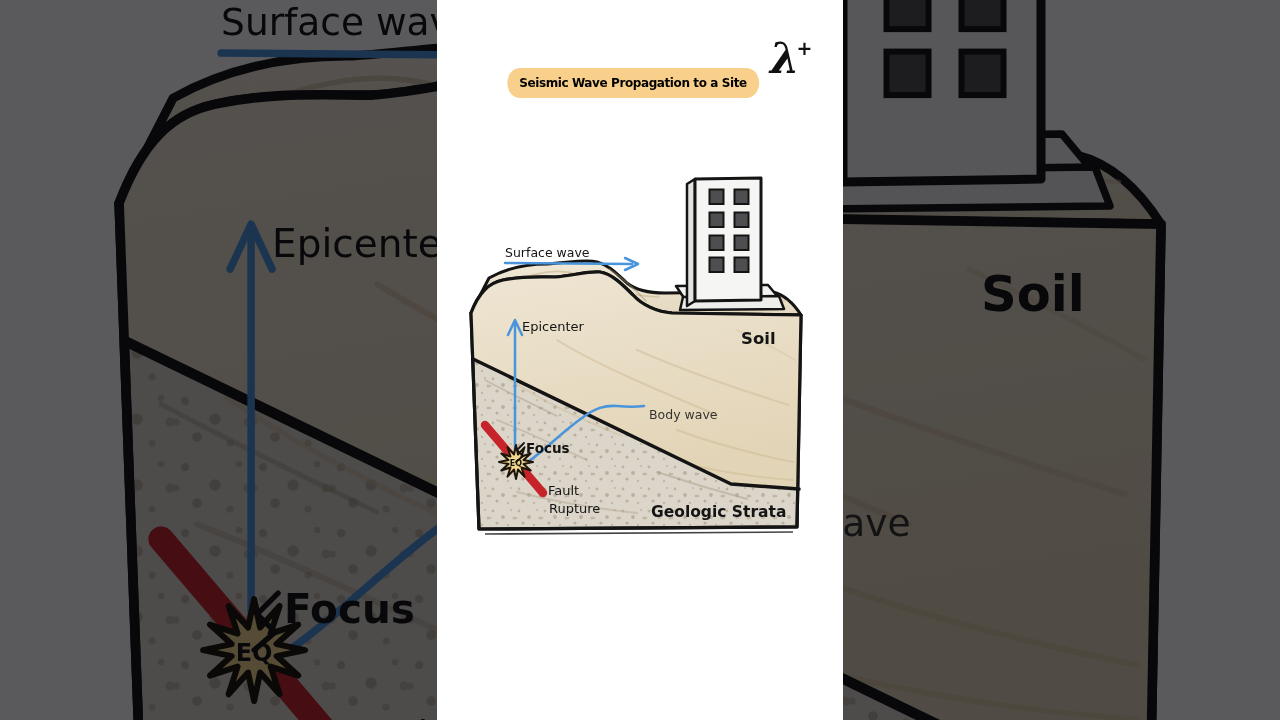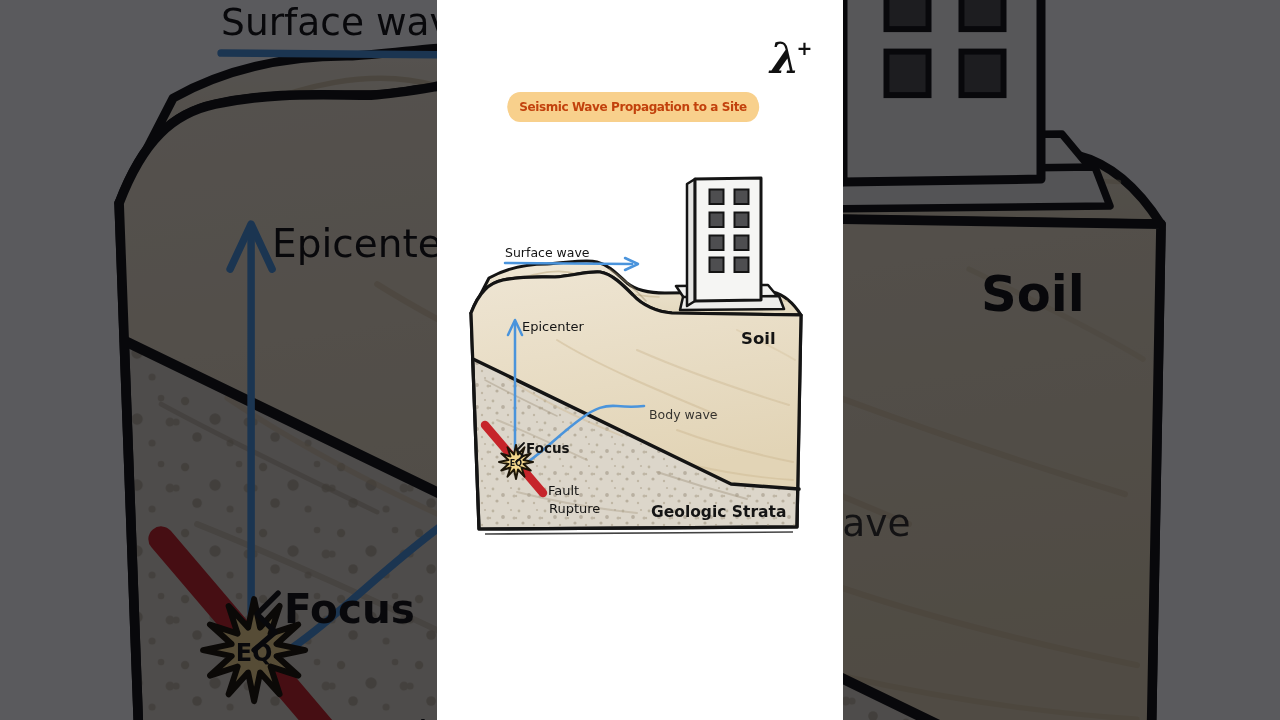--- a/index.html
+++ b/index.html
@@ -16,25 +16,24 @@
   .bg-right{left:843px;width:437px;}
   .bg-inner{position:absolute;left:0;top:0;width:406px;height:720px;transform-origin:0 0;}
   .bg-inner-left{transform:scale(3) translate(5.7px,-245.3px);}
   .bg-inner-right{transform:scale(3) translate(-258px,-240.3px);}
   .bg-overlay{position:absolute;inset:0;background:rgba(3,3,8,0.655);}
 
   
   .center-panel{position:absolute;left:437px;top:0;width:406px;height:720px;background:#ffffff;}
   .title-pill{
     position:absolute;top:70px;left:196px;transform:translateX(-50%);
-    background:#f8d08c;color:#c2410c;
+    background:#f8d08c;color:#000000;
     font-size:12px;font-weight:bold;letter-spacing:-0.4px;white-space:nowrap;
     padding:6px 12px;border-radius:14px;
     box-shadow:0 3px 0 -1px #f8d08c, 0 -3px 0 -1px #f8d08c;
-    margin-top:24px;
   }
   .logo{position:absolute;top:38px;left:333px;color:#111;line-height:1;}
   .logo .lambda{font-family:"DejaVu Serif",serif;font-style:italic;font-weight:bold;font-size:42px;}
   .logo .plus{font-family:"DejaVu Sans",sans-serif;font-weight:bold;font-size:19px;position:relative;top:-18px;left:-3px;}
 
   .diagram-svg{position:absolute;left:0;top:0;width:406px;height:720px;display:block;}
 
   
   .dlabel{font-family:"DejaVu Sans",sans-serif;fill:#141414;}
   .defs-store{position:absolute;width:0;height:0;overflow:hidden;}

